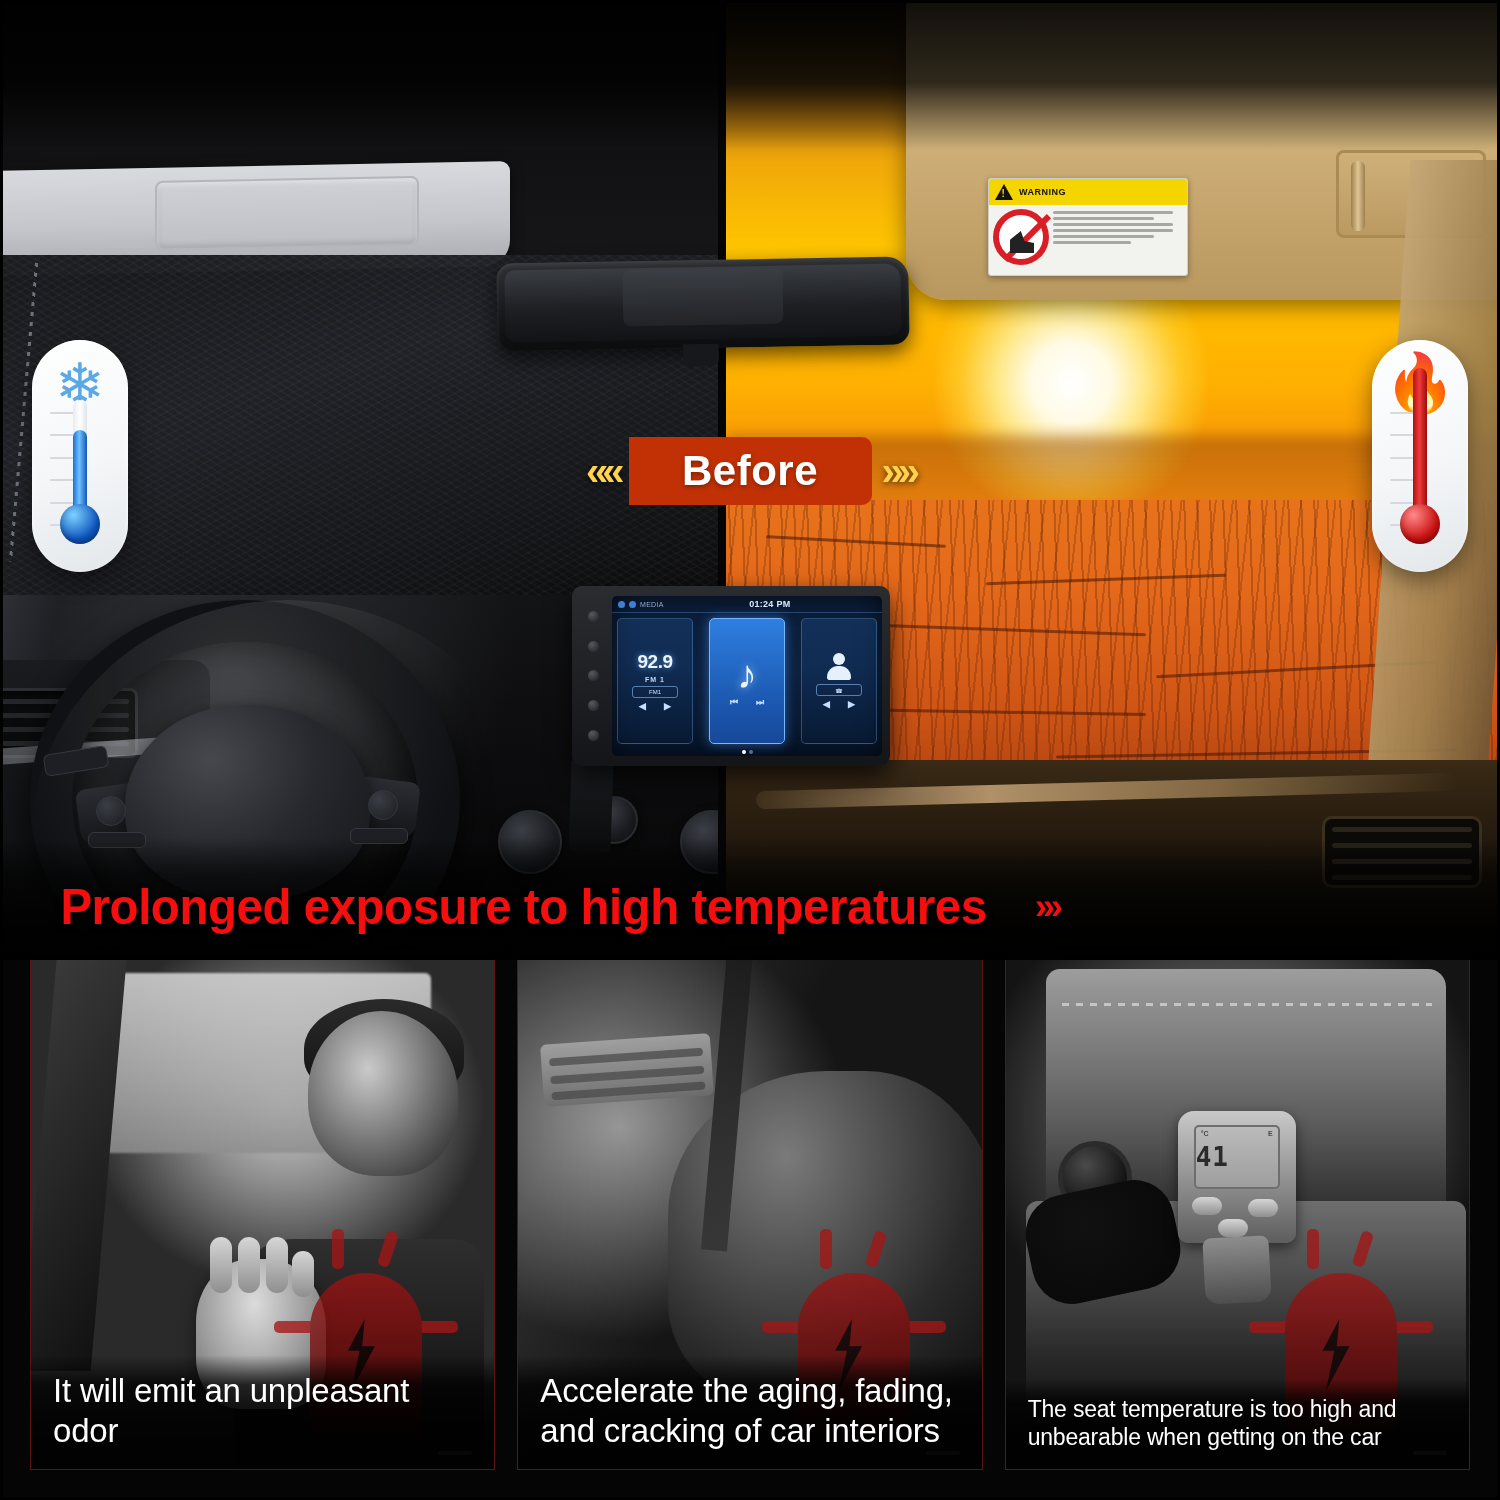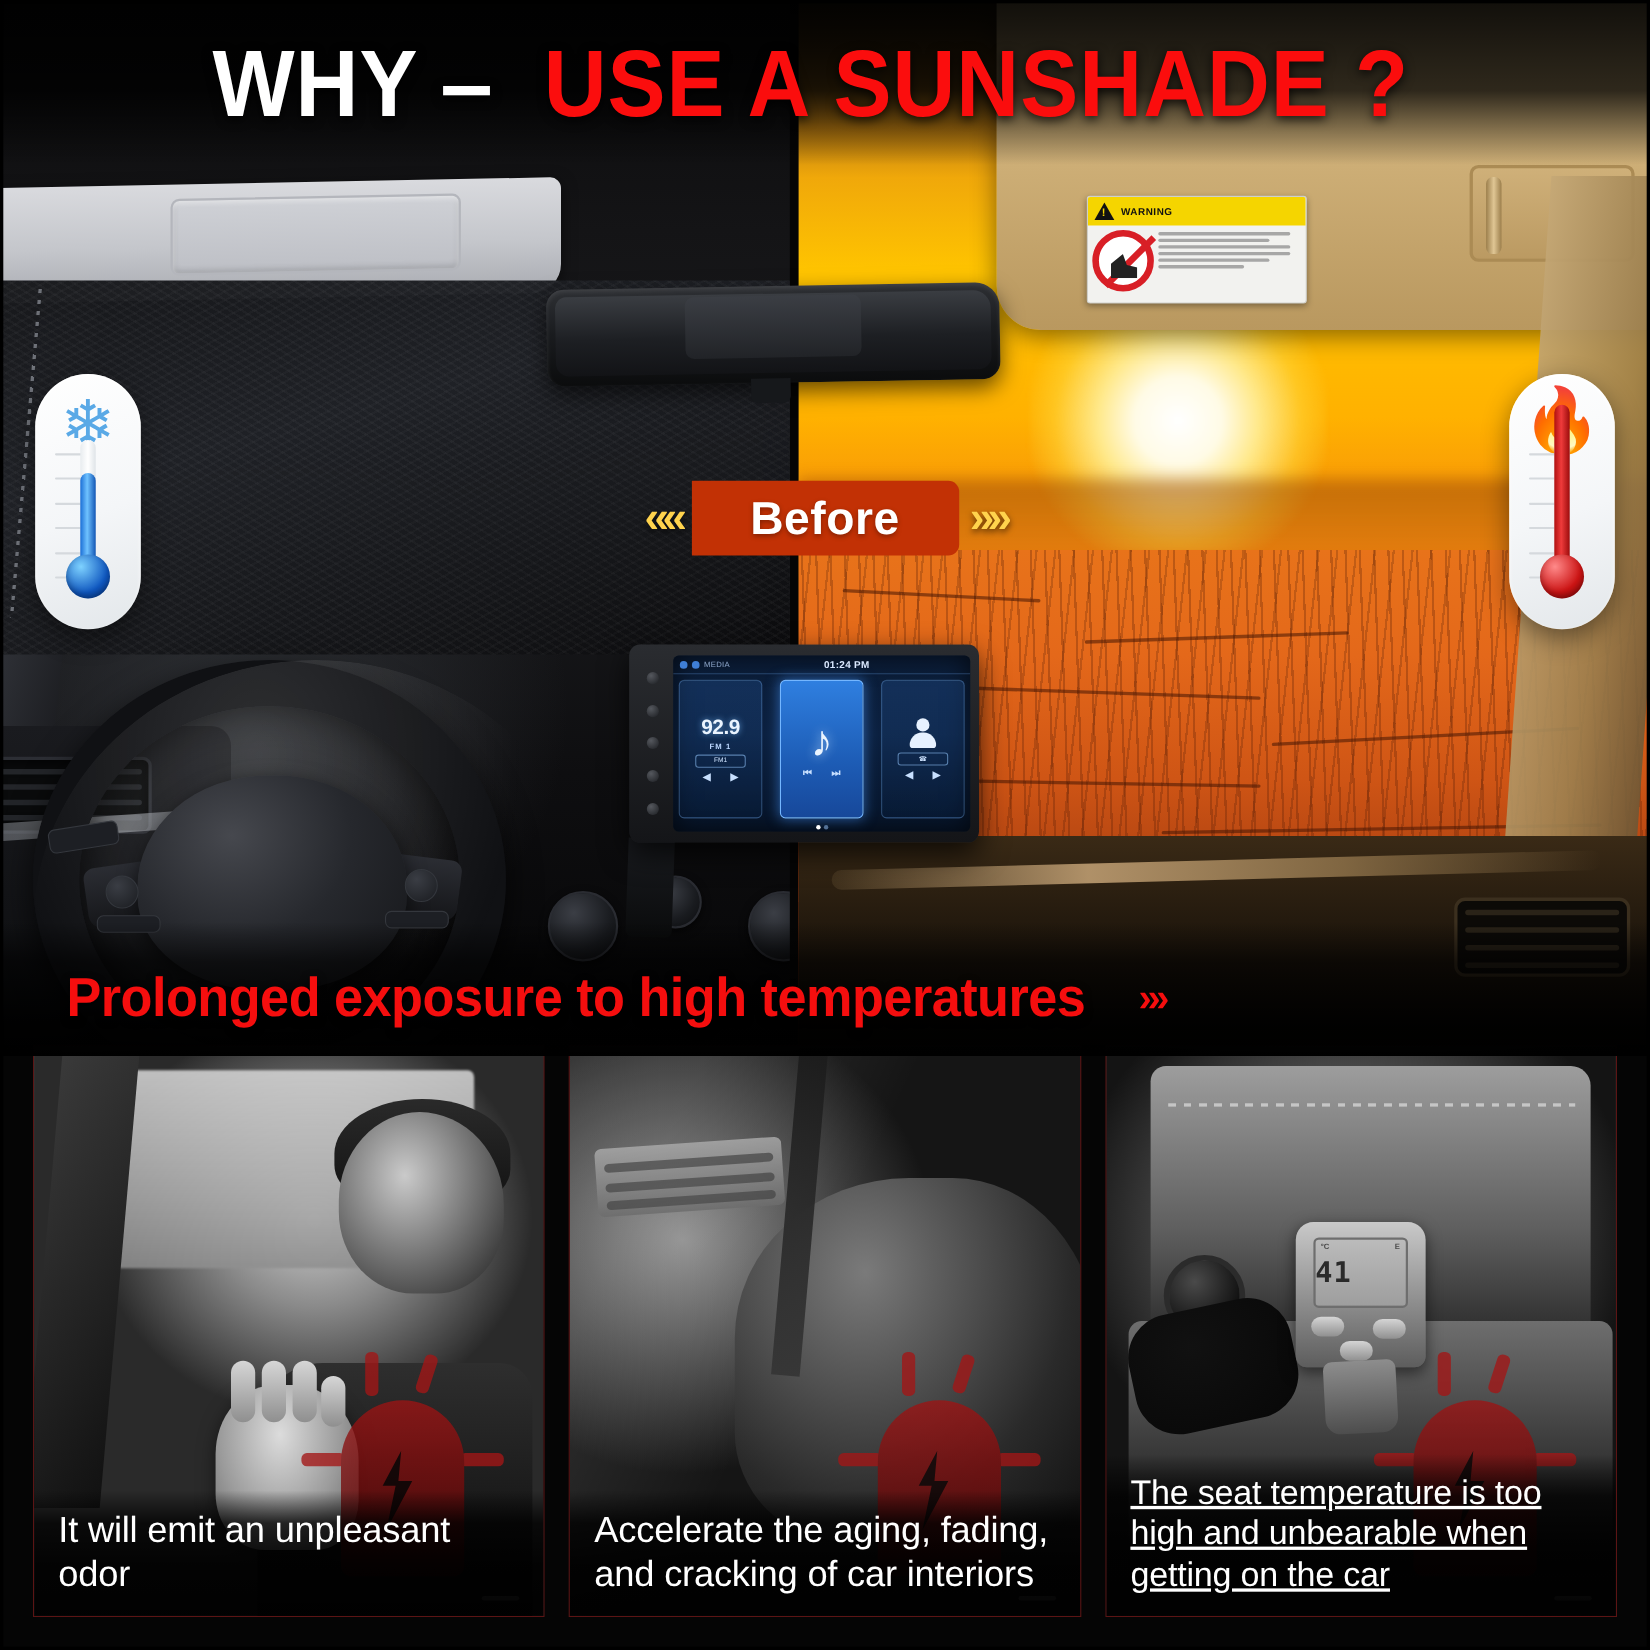--- a/index.html
+++ b/index.html
@@ -540,21 +540,21 @@
     position:absolute; background:#a31616; border-radius:5px;
   }
 
   .panel-caption{
     position:absolute; left:0; right:0; bottom:0; z-index:6;
     padding:16px 18px 18px 22px;
     background:linear-gradient(180deg, rgba(0,0,0,0) 0%, rgba(0,0,0,.78) 26%, rgba(0,0,0,.93) 60%, rgba(0,0,0,.97) 100%);
     color:#fff; font-size:33px; line-height:1.22; font-weight:normal;
     letter-spacing:-.2px;
   }
-  .panel-caption.small{ font-size:31px;text-decoration:underline; }
+  .panel-caption.small{ font-size:23px; }
   .cap-underscore{
     position:absolute; right:22px; bottom:14px; width:34px; height:4px;
     background:#9a9a9a; border-radius:2px;
   }
 
   
   .thermo{
     position:absolute; width:96px; height:232px; z-index:46;
     background:linear-gradient(160deg,#ffffff 0%, #f4f6f8 55%, #e3e7ea 100%);
     border-radius:48px;
@@ -791,25 +791,20 @@
     </div>
 
     <div class="badges">
       <span class="chev">««</span>
       <span class="badge before">Before</span>
       <span class="chev">»»</span>
     </div>
   </div>
 
   <div class="title-bg"></div>
-  <div class="title-wrap">
-    <span class="title-white">WHY</span>
-    <span class="title-dash">–</span>
-    <span class="title-red">USE A SUNSHADE ?</span>
-  </div>
 
   <div class="subhead-bg"></div>
   <div class="subhead">
     <span class="subhead-txt">Prolonged exposure to high temperatures</span>
     <span class="subhead-chev">›››</span>
   </div>
 
   <div class="panels">
 
     <div class="panel">

